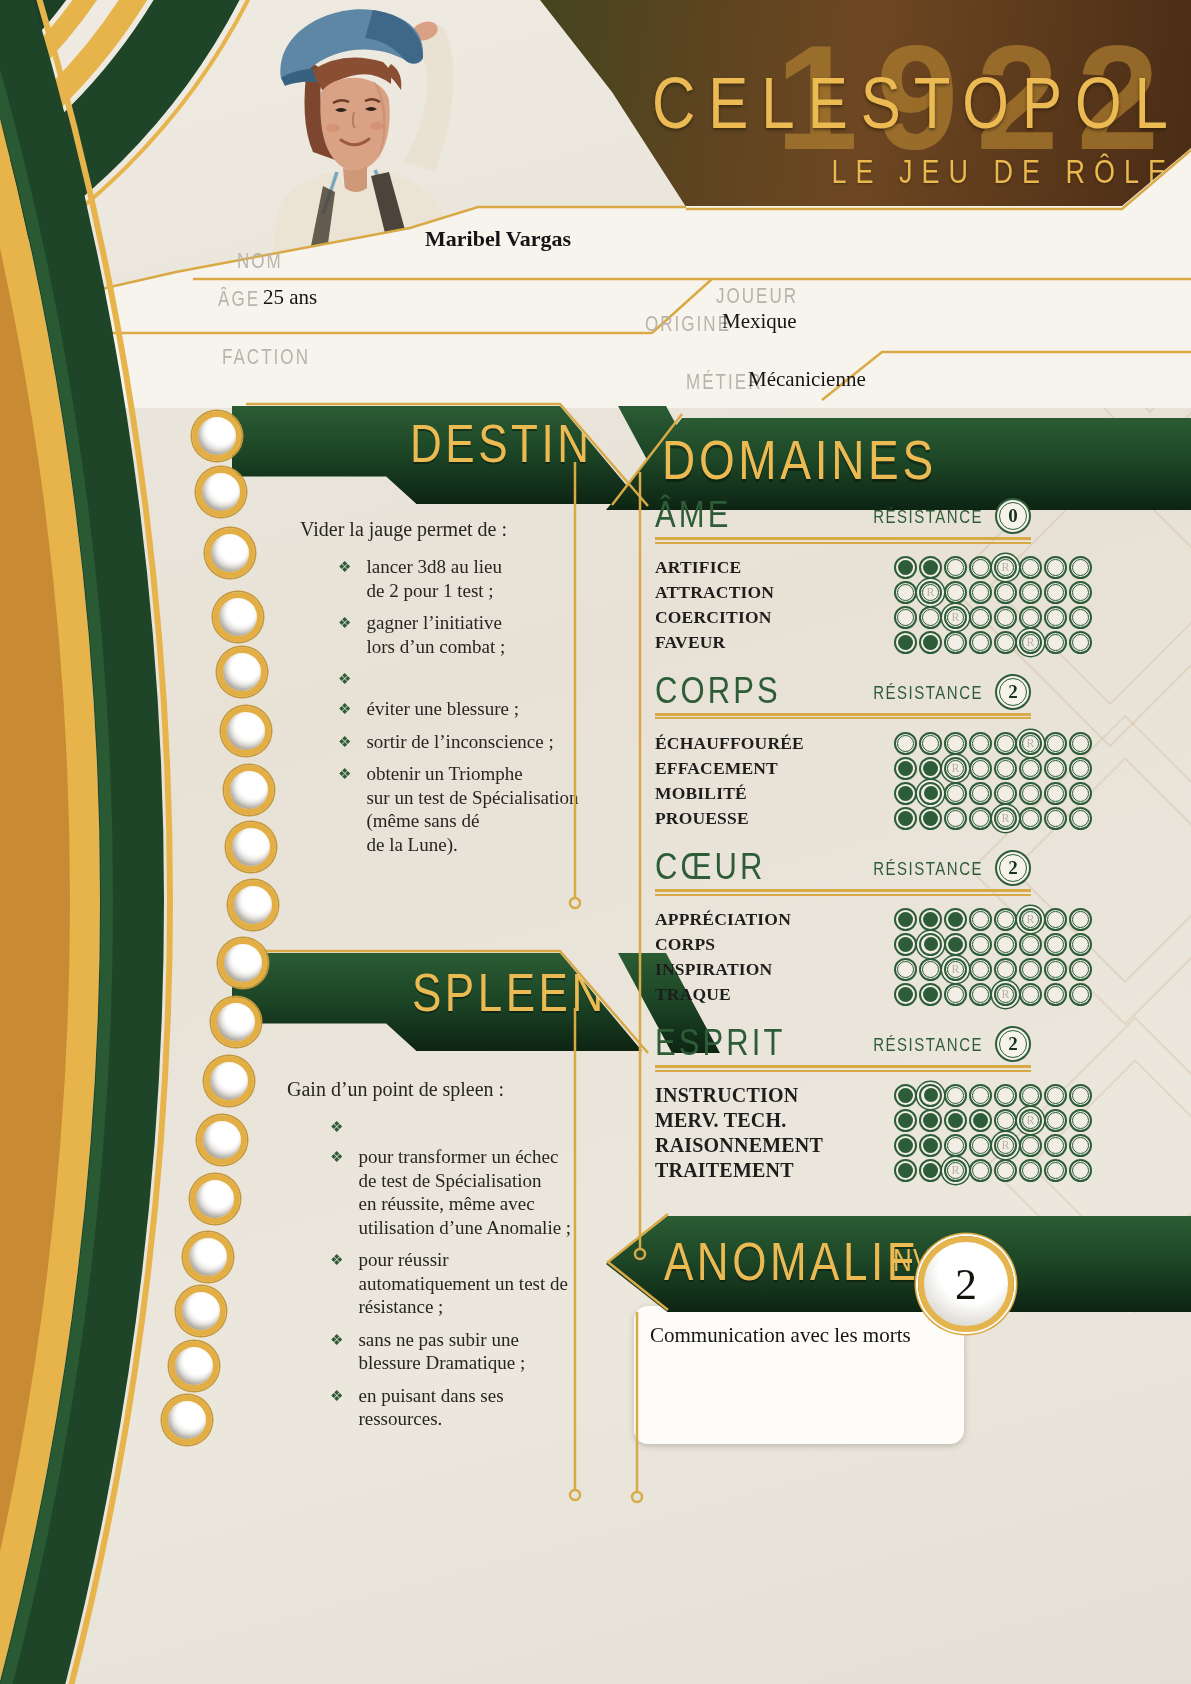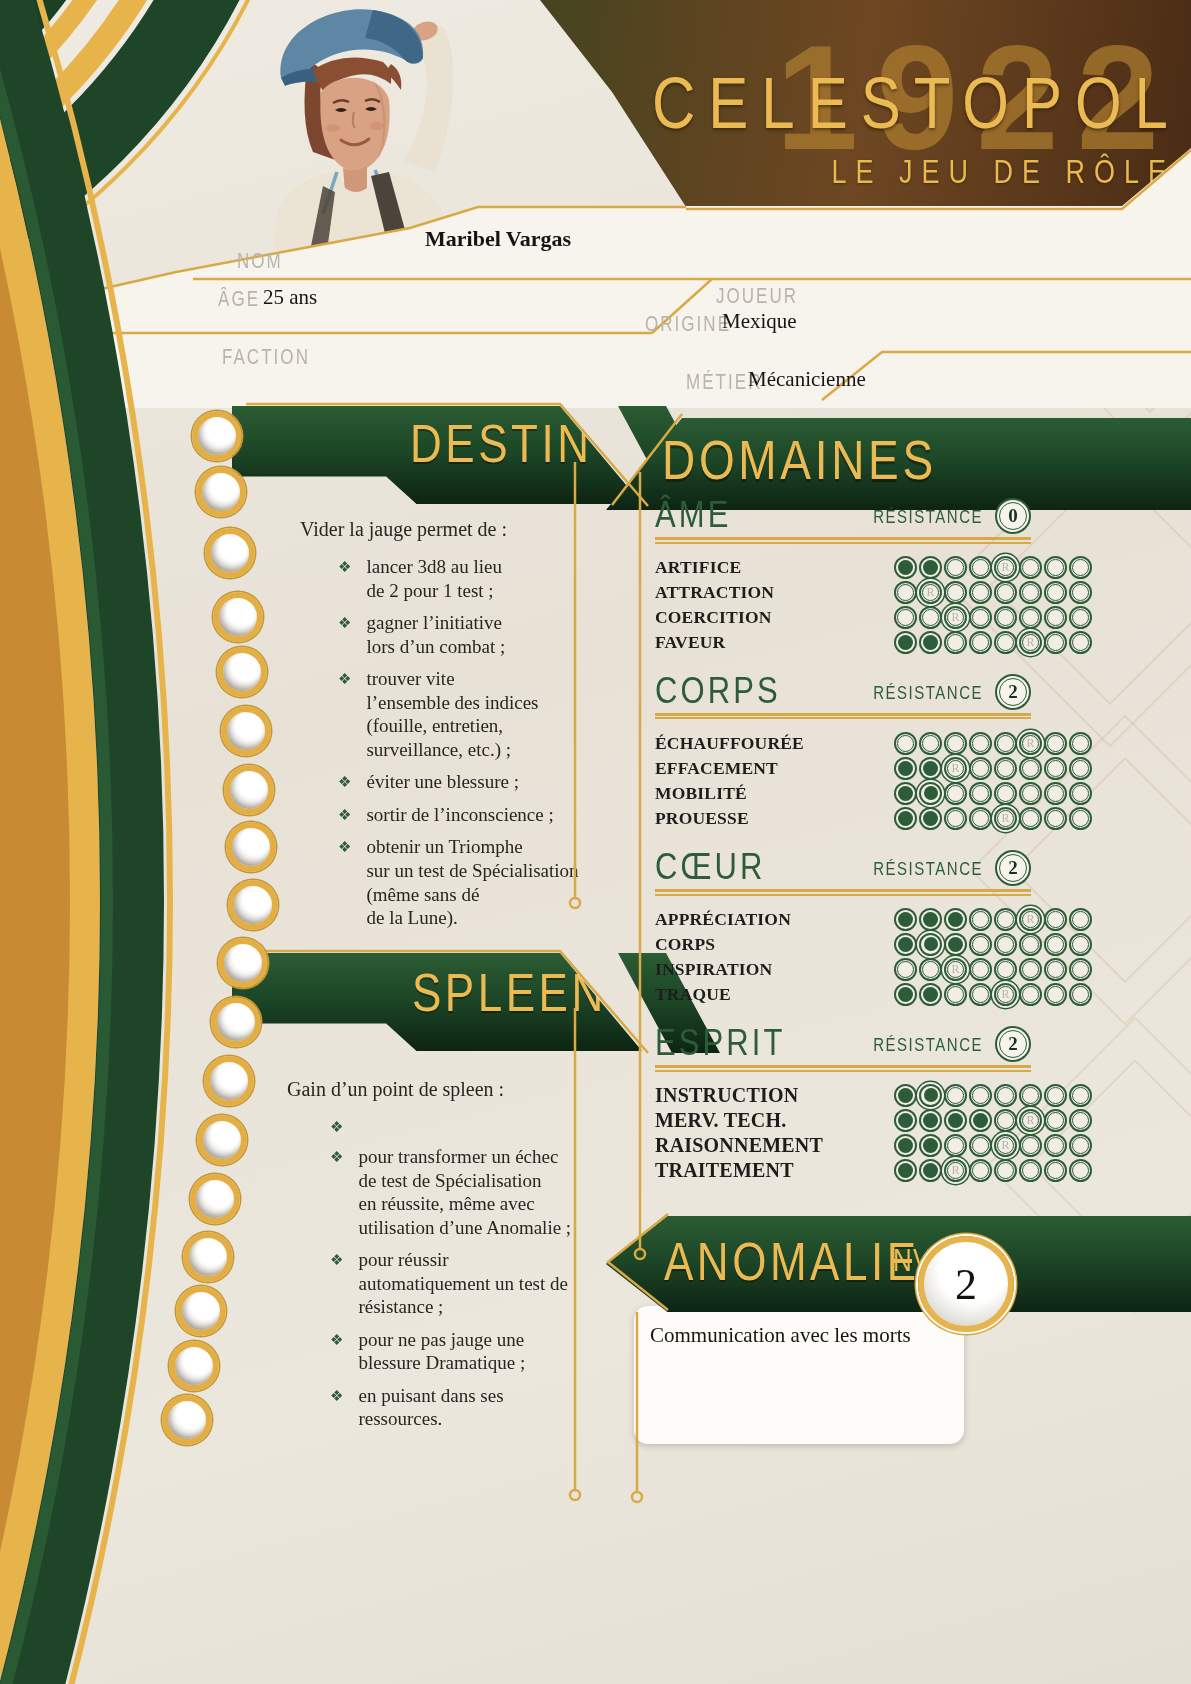--- a/index.html
+++ b/index.html
@@ -201,24 +201,20 @@
           <span class="bullet-text">lancer 3d8 au lieu
 de 2 pour 1 test ;</span>
         </li>
         <li class="bullet-item">
           <span class="bullet-icon">❖</span>
           <span class="bullet-text">gagner l’initiative
 lors d’un combat ;</span>
         </li>
         <li class="bullet-item">
           <span class="bullet-icon">❖</span>
-          <span class="bullet-text">trouver vite
-l’ensemble des indices
-(fouille, entretien,
-surveillance, etc.) ;</span>
         </li>
         <li class="bullet-item">
           <span class="bullet-icon">❖</span>
           <span class="bullet-text">éviter une blessure ;</span>
         </li>
         <li class="bullet-item">
           <span class="bullet-icon">❖</span>
           <span class="bullet-text">sortir de l’inconscience ;</span>
         </li>
         <li class="bullet-item">
@@ -244,21 +240,21 @@
 utilisation d’une Anomalie ;</span>
         </li>
         <li class="bullet-item">
           <span class="bullet-icon">❖</span>
           <span class="bullet-text">pour réussir
 automatiquement un test de
 résistance ;</span>
         </li>
         <li class="bullet-item">
           <span class="bullet-icon">❖</span>
-          <span class="bullet-text">pour ne pas jauge une
+          <span class="bullet-text">sans ne pas subir une
 blessure Dramatique ;</span>
         </li>
         <li class="bullet-item">
           <span class="bullet-icon">❖</span>
           <span class="bullet-text">en puisant dans ses
 ressources.</span>
         </li>
       </ul>
   </div>
 

